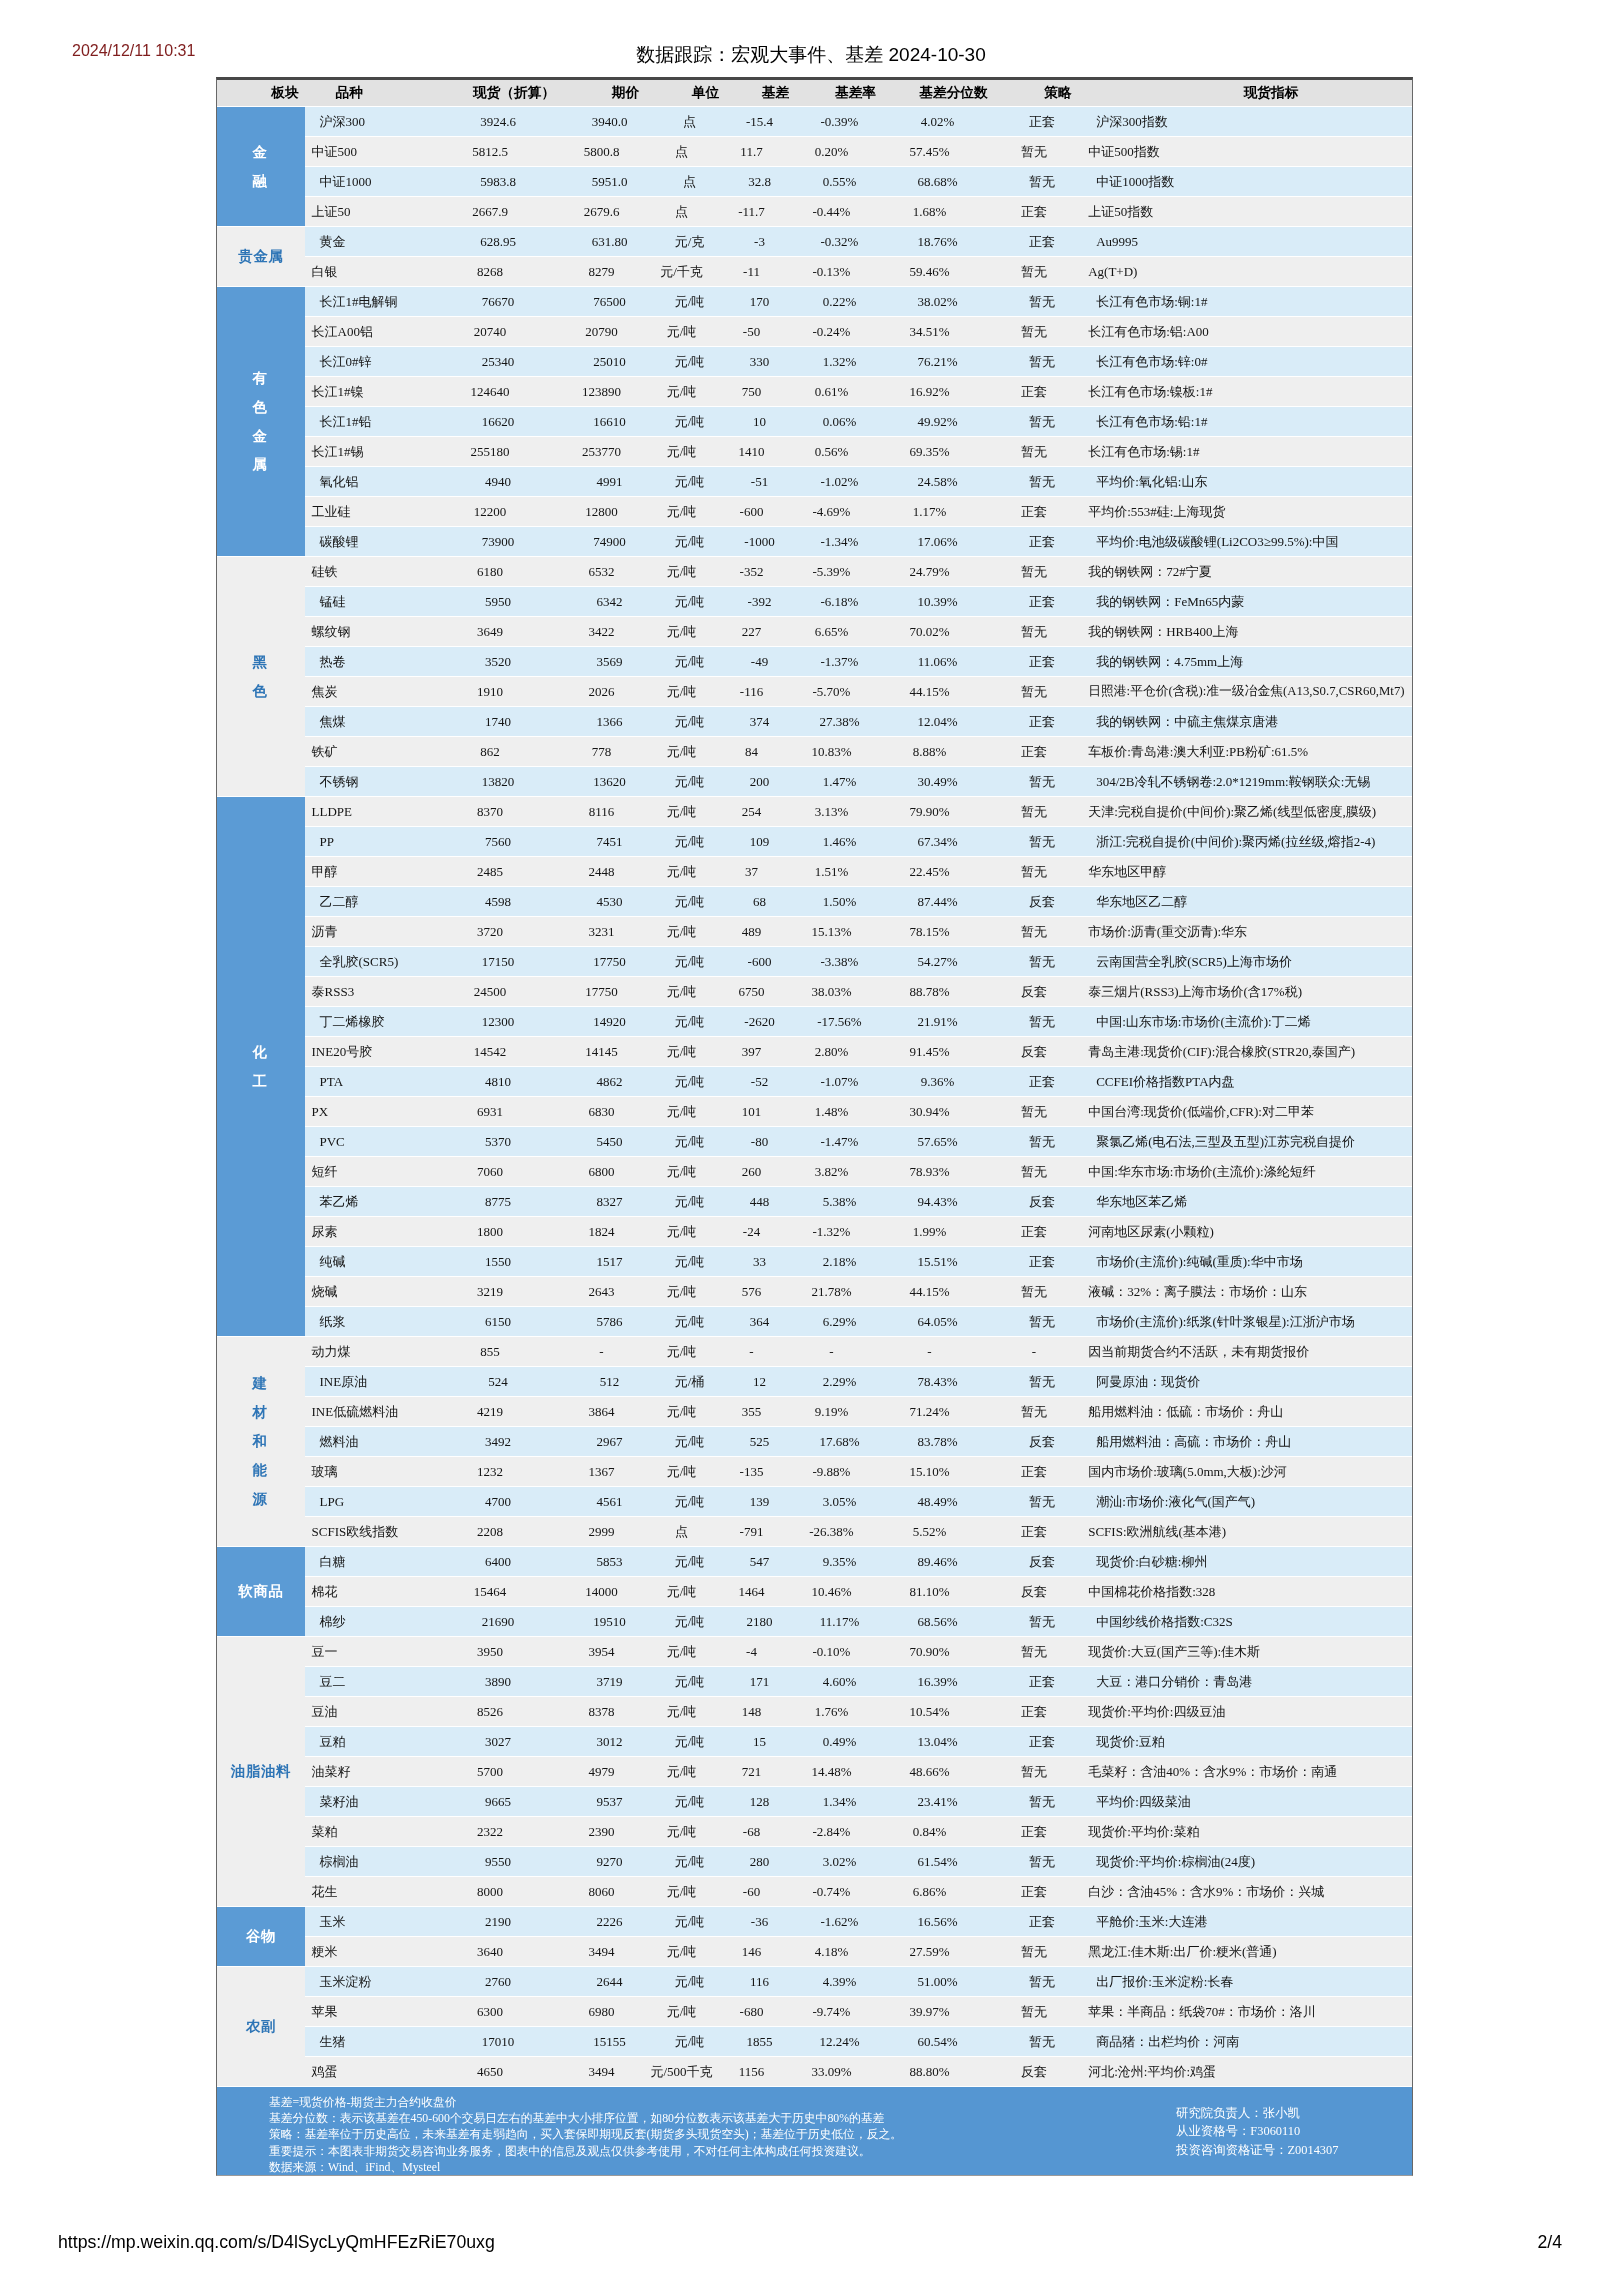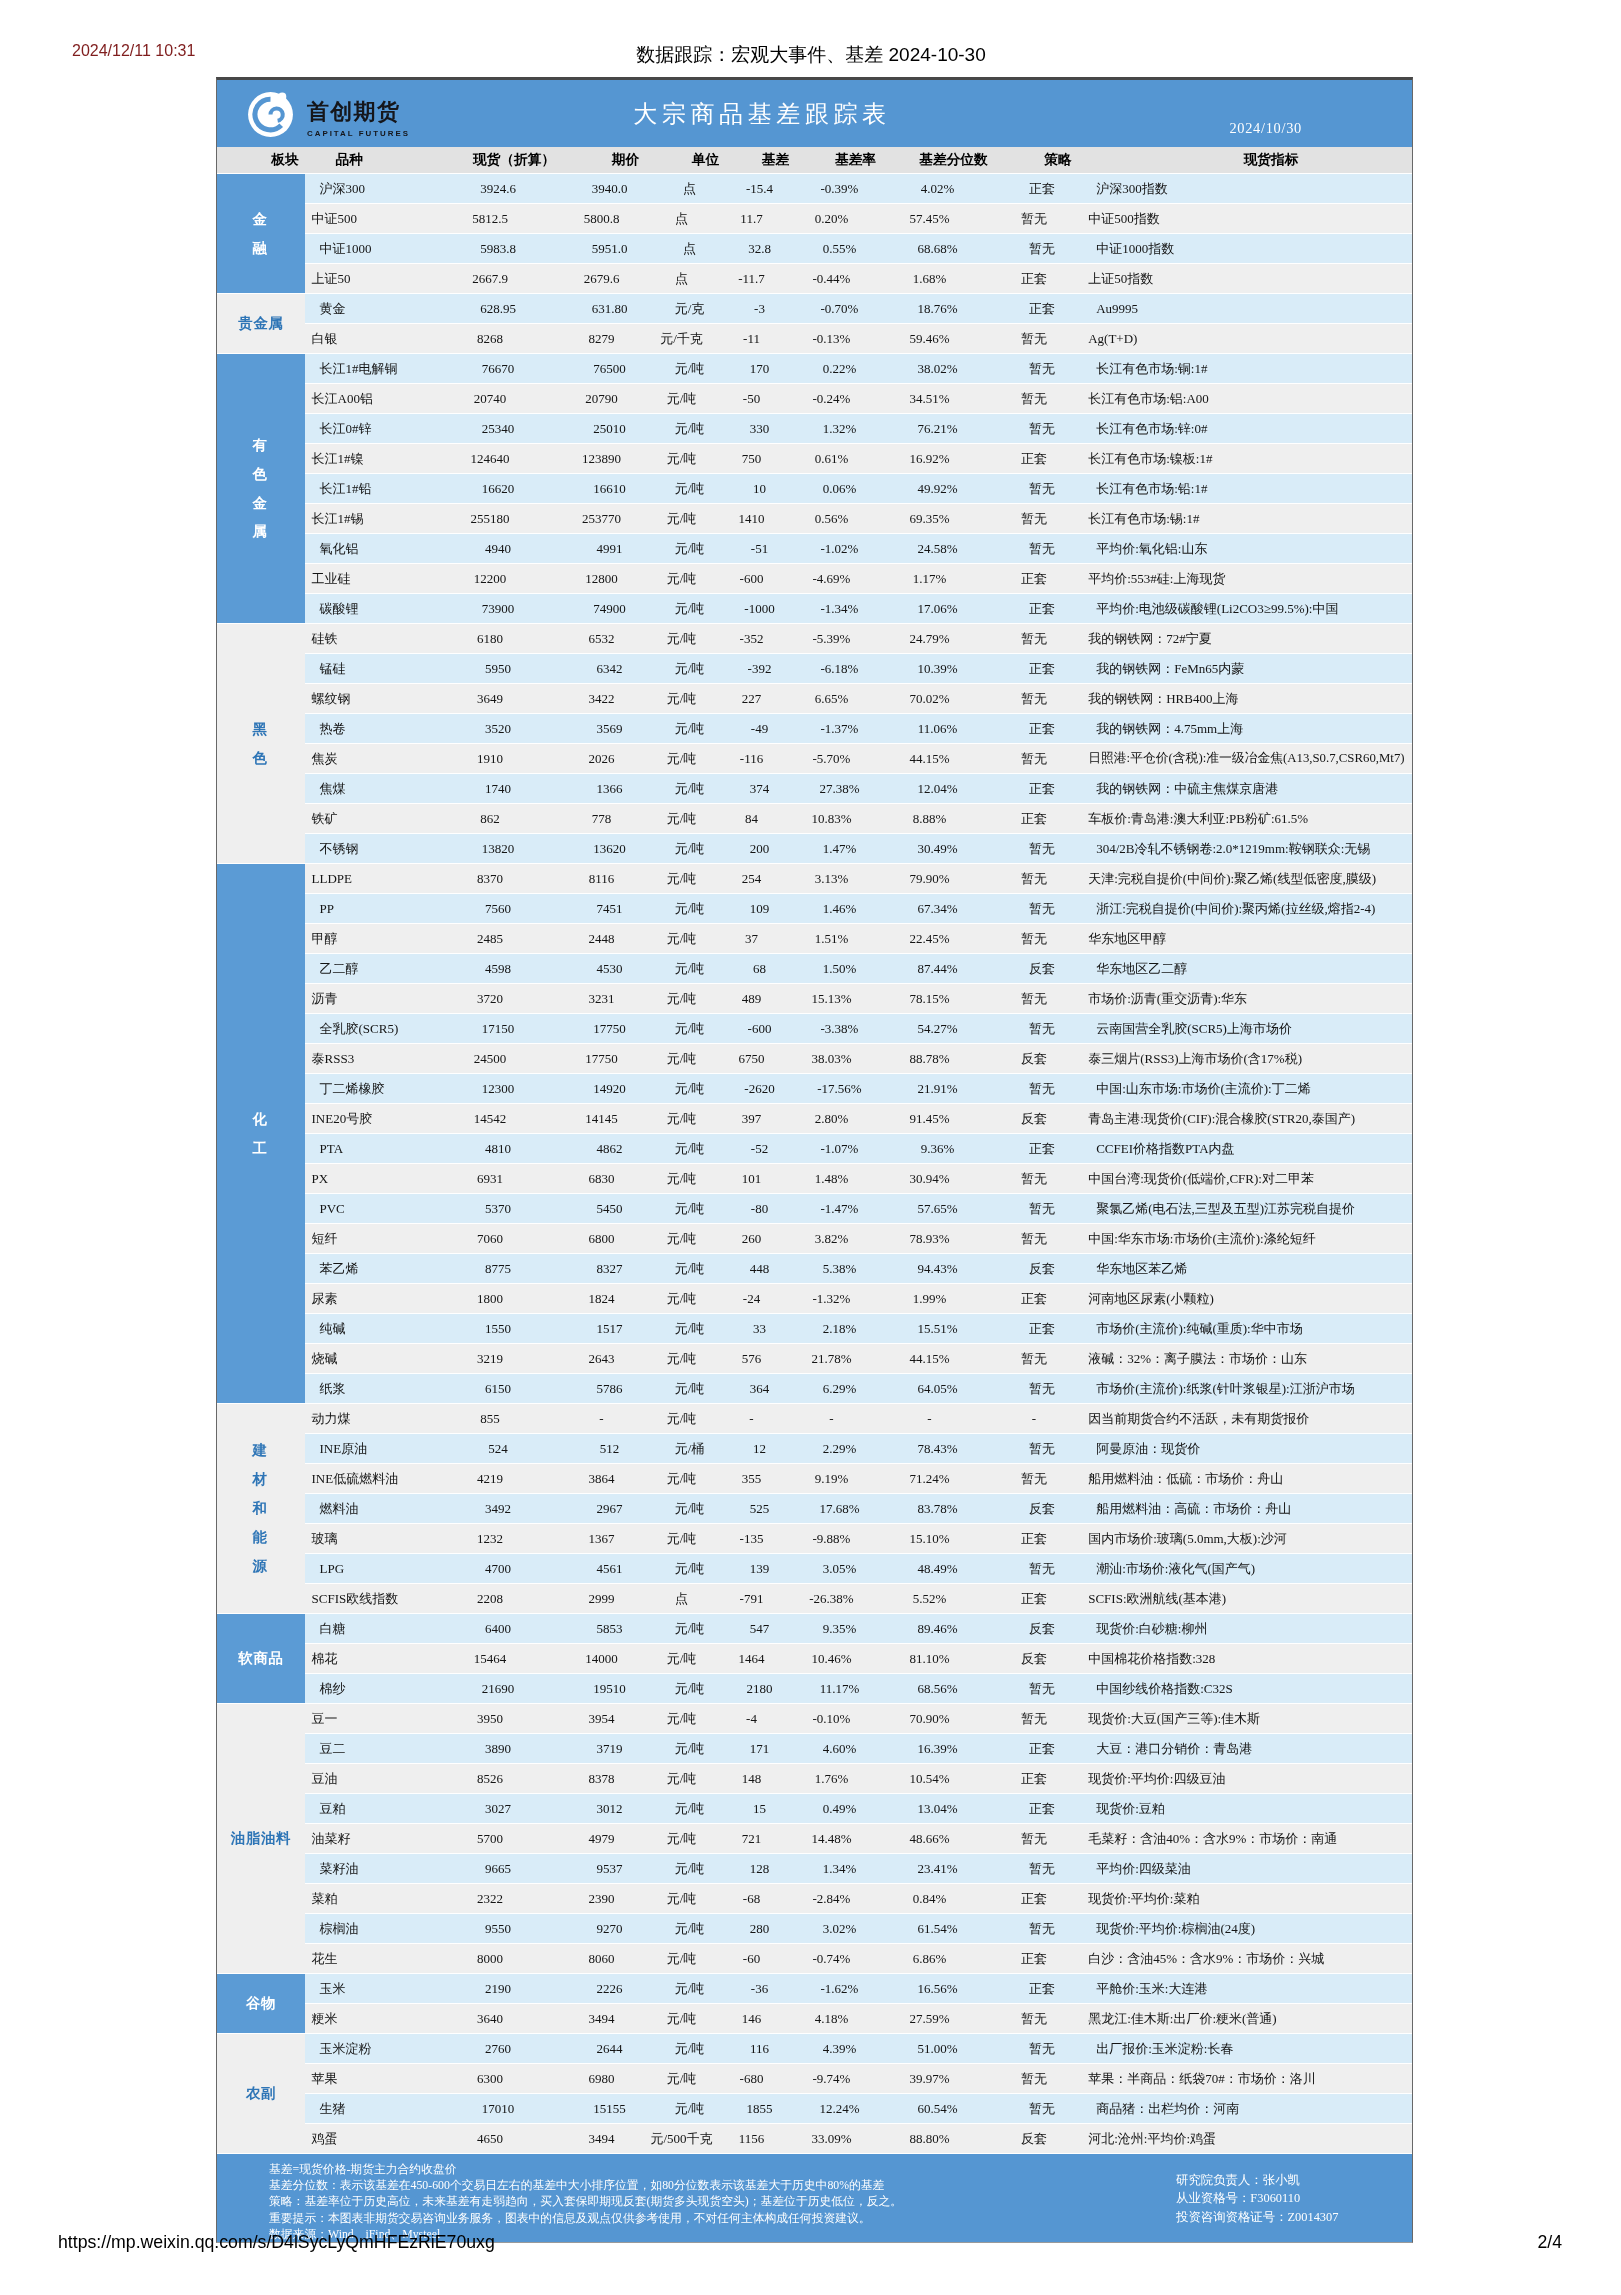--- a/index.html
+++ b/index.html
@@ -82,34 +82,20 @@
     font-family:"Liberation Sans","DejaVu Sans",sans-serif;
   }
 </style>
 </head>
 <body>
 
 <div class="print-header-left">2024/12/11 10:31</div>
 <div class="print-header-center">数据跟踪：宏观大事件、基差 2024-10-30</div>
 
 <div class="doc">
-  <div class="banner">
-    <svg class="logo" viewBox="0 0 100 100">
-      <circle cx="50" cy="52" r="44" fill="#ffffff"></circle>
-      <circle cx="73" cy="17" r="8" fill="#ffffff"></circle>
-      <path d="M50 52 m0 -30 a30 30 0 1 0 21 51" stroke="#5596d2" stroke-width="10" fill="none"></path>
-      <path d="M50 52 a12 12 0 1 1 14 12" stroke="#5596d2" stroke-width="8" fill="none"></path>
-    </svg>
-    <div class="brand">
-      <div class="brand-name">首创期货</div>
-      <div class="brand-sub">CAPITAL FUTURES</div>
-    </div>
-    <div class="banner-title">大宗商品基差跟踪表</div>
-    <div class="banner-date">2024/10/30</div>
-  </div>
 
   <div class="thead" id="thead">
       <div class="hcell c-sec">板块</div>
       <div class="hcell c-name">品种</div>
       <div class="hcell c-spot">现货（折算）</div>
       <div class="hcell c-fut">期价</div>
       <div class="hcell c-unit">单位</div>
       <div class="hcell c-basis">基差</div>
       <div class="hcell c-rate">基差率</div>
       <div class="hcell c-pct">基差分位数</div>
@@ -172,21 +158,21 @@
         <div class="sec-label light">
           <span>贵金属</span>
         </div>
         <div class="sec-rows">
           <div class="row stripe-a">
             <div class="cell c-name fit">黄金</div>
             <div class="cell c-spot">628.95</div>
             <div class="cell c-fut">631.80</div>
             <div class="cell c-unit">元/克</div>
             <div class="cell c-basis">-3</div>
-            <div class="cell c-rate">-0.70%</div>
+            <div class="cell c-rate">-0.32%</div>
             <div class="cell c-pct">18.76%</div>
             <div class="cell c-strat">正套</div>
             <div class="cell c-ind fit">Au9995</div>
           </div>
           <div class="row stripe-b">
             <div class="cell c-name fit">白银</div>
             <div class="cell c-spot">8268</div>
             <div class="cell c-fut">8279</div>
             <div class="cell c-unit">元/千克</div>
             <div class="cell c-basis">-11</div>

